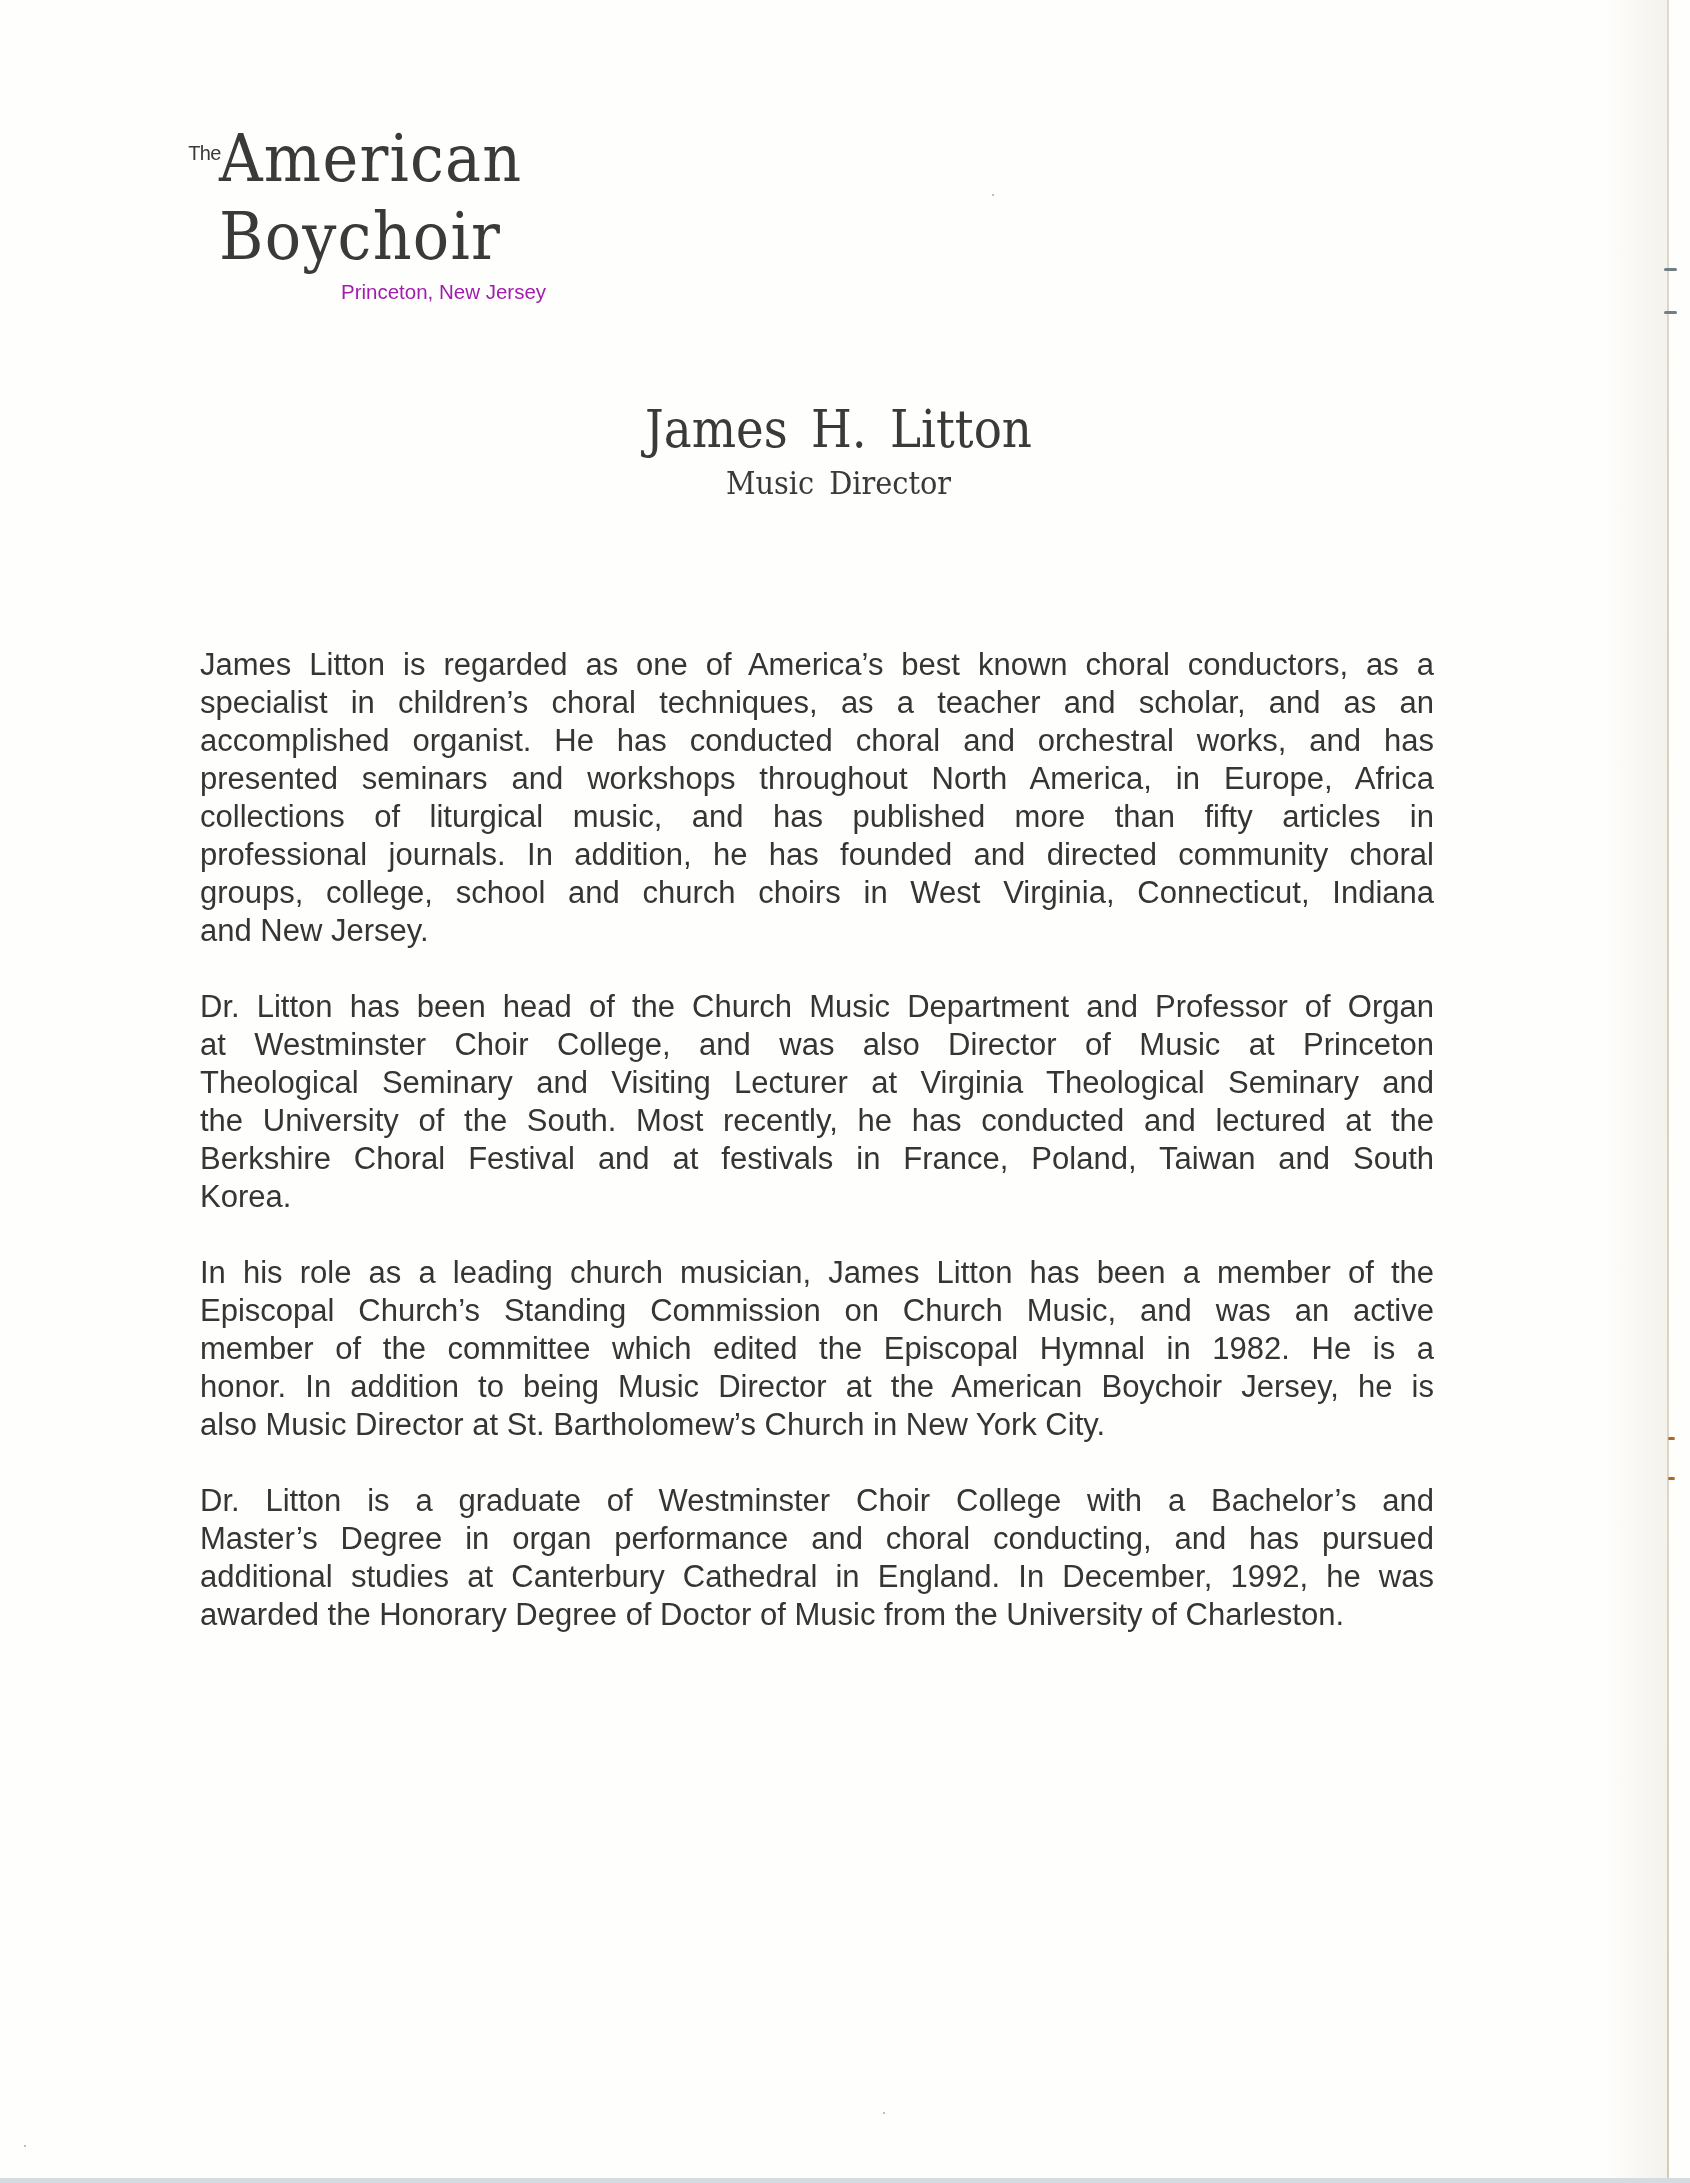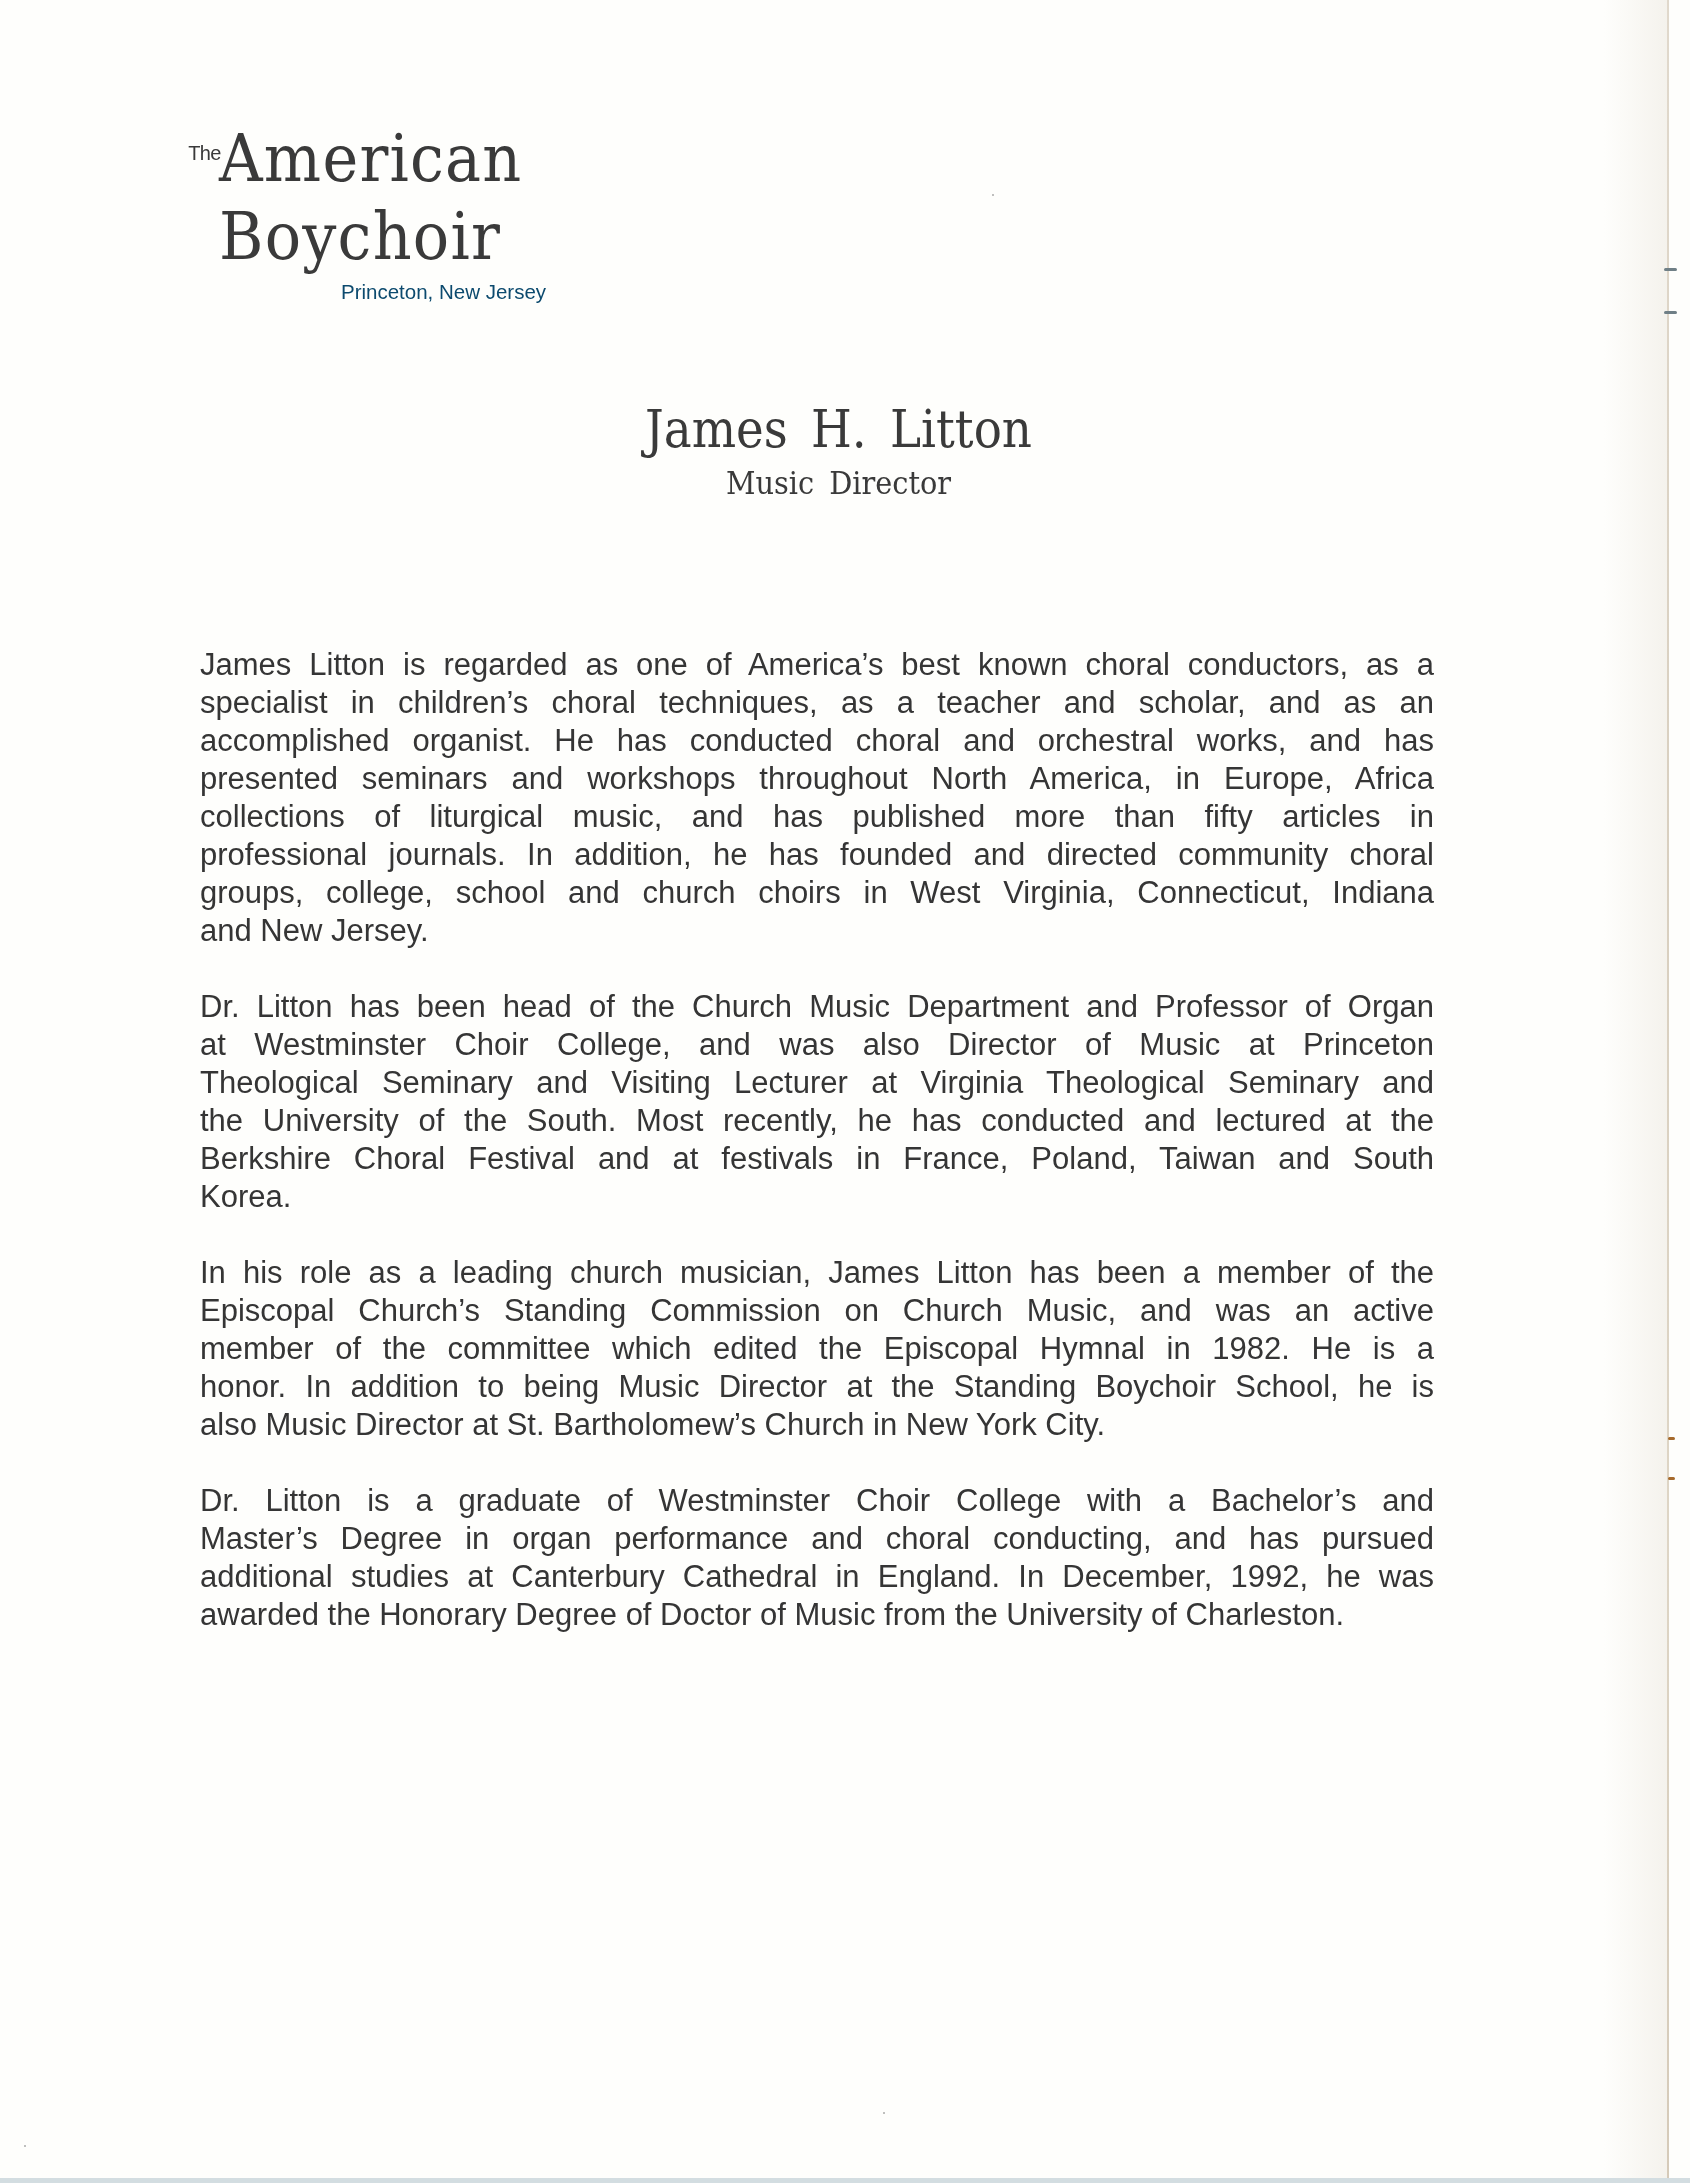--- a/index.html
+++ b/index.html
@@ -96,21 +96,21 @@
     line-height: 1;
     transform: scaleX(0.93);
     transform-origin: left top;
   }
   .logo-location {
     position: absolute;
     left: 154px;
     top: 154px;
     font-family: "Liberation Sans", sans-serif;
     font-size: 20.5px;
-    color: #0c4a6e;
+    color: #a21caf;
     white-space: nowrap;
   }
 
   
   .name-block {
     position: absolute;
     left: 0;
     width: 1690px;
     top: 398px;
     text-align: center;
@@ -218,21 +218,21 @@
         <span class="line">at Westminster Choir College, and was also Director of Music at Princeton</span>
         <span class="line">Theological Seminary and Visiting Lecturer at Virginia Theological Seminary and</span>
         <span class="line">the University of the South.  Most recently, he has conducted and lectured at the</span>
         <span class="line">Berkshire Choral Festival and at festivals in France, Poland, Taiwan and South</span>
         <span class="line last">Korea.</span>
       </div>
       <div class="para">
         <span class="line">In his role as a leading church musician, James Litton has been a member of the</span>
         <span class="line">Episcopal Church’s Standing Commission on Church Music, and was an active</span>
         <span class="line">member of the committee which edited the Episcopal Hymnal in 1982.  He is a</span>
-        <span class="line">honor.  In addition to being Music Director at the Standing Boychoir School, he is</span>
+        <span class="line">honor.  In addition to being Music Director at the American Boychoir Jersey, he is</span>
         <span class="line last">also Music Director at St. Bartholomew’s Church in New York City.</span>
       </div>
       <div class="para">
         <span class="line">Dr. Litton is a graduate of Westminster Choir College with a Bachelor’s and</span>
         <span class="line">Master’s Degree in organ performance and choral conducting, and has pursued</span>
         <span class="line">additional studies at Canterbury Cathedral in England.  In December, 1992, he was</span>
         <span class="line last">awarded the Honorary Degree of Doctor of Music from the University of Charleston.</span>
       </div>
     </div>
 

